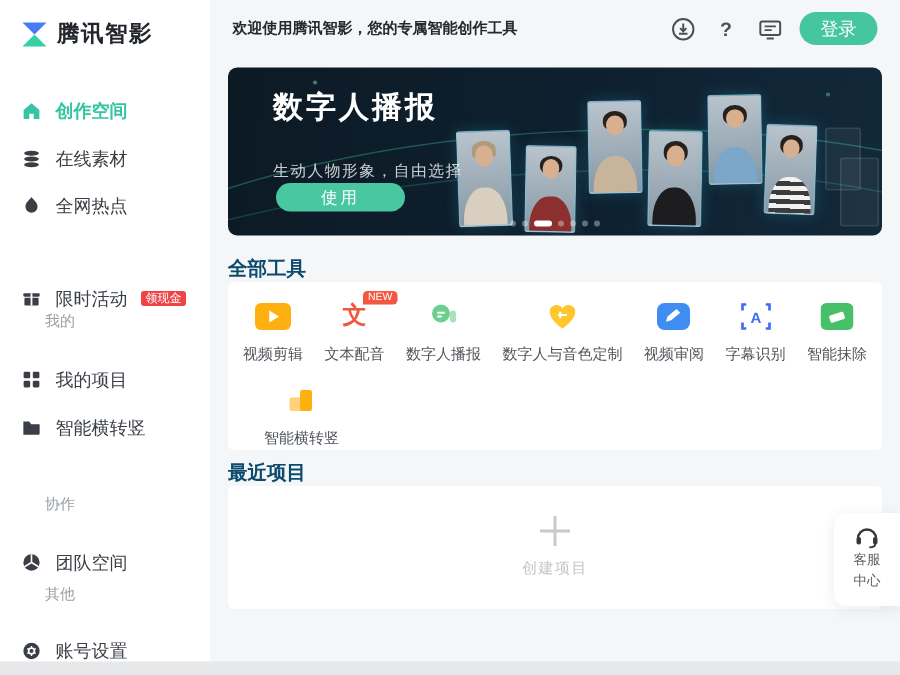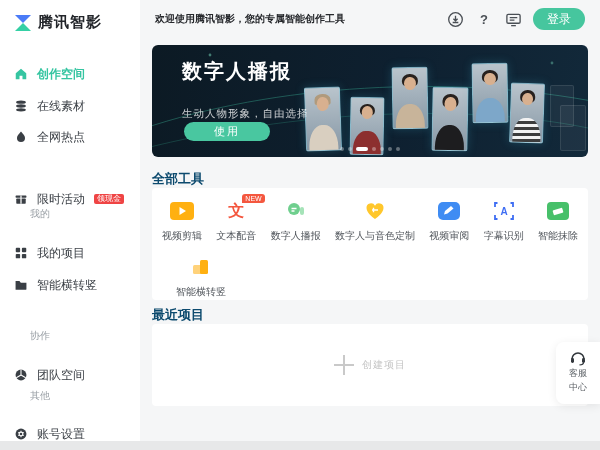--- a/index.html
+++ b/index.html
@@ -62,21 +62,21 @@
   .tool-item { display:flex; flex-direction:column; align-items:center; gap:7px; cursor:pointer; position:relative; }
   .tool-item .t-label { font-size:10px; color:#50555b; white-space:nowrap; }
   .tool-ic { height:22px; display:flex; align-items:center; justify-content:center; position:relative; }
   .tool-badge { position:absolute; top:-6px; left:14px; font-size:7px; color:#fff; background:#f4573f;
       border-radius:3px 3px 3px 0; padding:1px 3px; line-height:1; }
   .tool-row2 { position:absolute; left:24px; top:68px; }
   .wen-glyph { font-size:16px; font-weight:bold; color:#f4573f; line-height:1; }
 
   
   .recent-card { position:absolute; left:152px; top:324px; width:436px; height:82px; background:#fff; border-radius:4px; }
-  .create-box { position:absolute; left:0; top:0; width:100%; height:100%; display:flex; flex-direction:row;
+  .create-box { position:absolute; left:0; top:0; width:100%; height:100%; display:flex; flex-direction:column;
       align-items:center; justify-content:center; gap:8px; cursor:pointer; }
   .plus { position:relative; width:20px; height:20px; }
   .plus:before, .plus:after { content:""; position:absolute; background:#c9c9c9; }
   .plus:before { left:9px; top:0; width:1.5px; height:20px; }
   .plus:after { top:9px; left:0; height:1.5px; width:20px; }
   .create-label { font-size:10px; color:#c4c4c4; letter-spacing:1px; }
 
   
   .support { position:absolute; left:556px; top:342px; width:44px; height:62px; background:#fff; z-index:3;
       border-radius:8px 0 0 8px; box-shadow:0 2px 10px rgba(0,0,0,0.08); display:flex; flex-direction:column;

